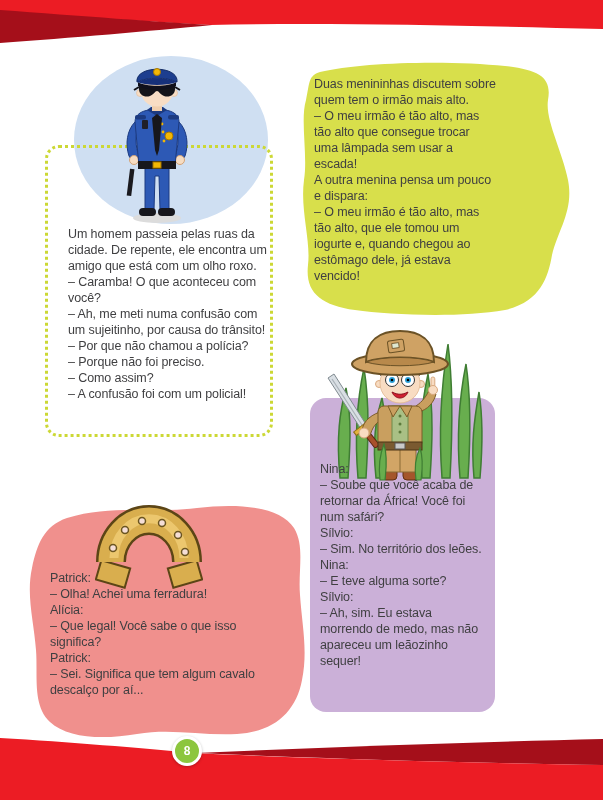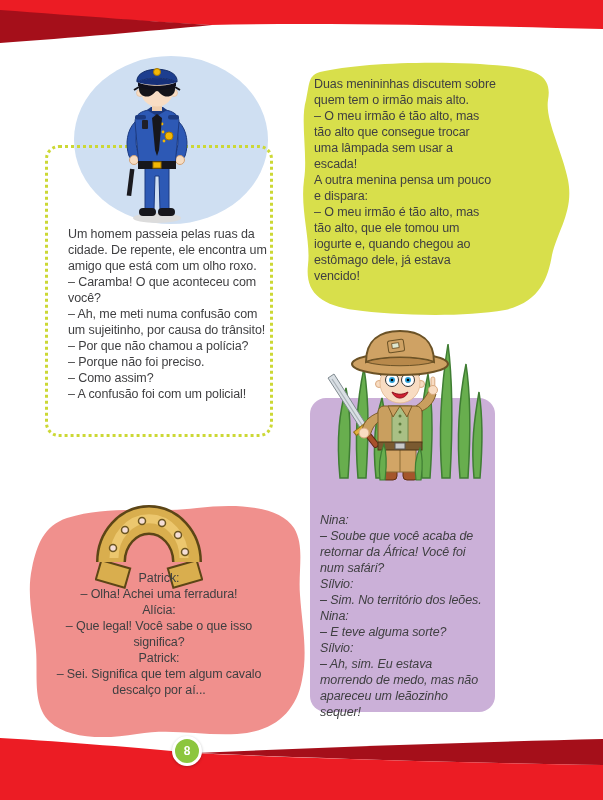--- a/index.html
+++ b/index.html
@@ -28,22 +28,22 @@
   .illus{position:absolute;z-index:3;display:block;}
   .illus.police{left:105px;top:58px;width:104px;height:168px;}
   .illus.safari{left:322px;top:326px;width:165px;height:162px;}
   .illus.horseshoe{left:95px;top:470px;width:108px;height:128px;}
   .joke{
     position:absolute;z-index:4;color:var(--text,#3f3f41);
     font-size:12.5px;line-height:16px;white-space:pre-line;letter-spacing:-0.1px;
   }
   .joke.black-eye{left:68px;top:226px;width:205px;}
   .joke.tall-brother{left:314px;top:76px;width:182px;}
-  .joke.safari-joke{left:320px;top:512px;width:163px;font-style:italic;}
-  .joke.horseshoe-joke{left:50px;top:570px;width:218px;text-align:center;}
+  .joke.safari-joke{left:320px;top:461px;width:163px;}
+  .joke.horseshoe-joke{left:50px;top:570px;width:218px;}
   .page-badge{
     position:absolute;left:172px;top:736px;width:24px;height:24px;border-radius:50%;
     background:var(--badge-green,#8cc63e);border:3px solid #fff;z-index:5;
     display:flex;align-items:center;justify-content:center;
     color:#fff;font-size:12px;font-weight:bold;box-shadow:0 1px 3px rgba(0,0,0,.25);
   }
 </style>
 </head>
 <body>
 

